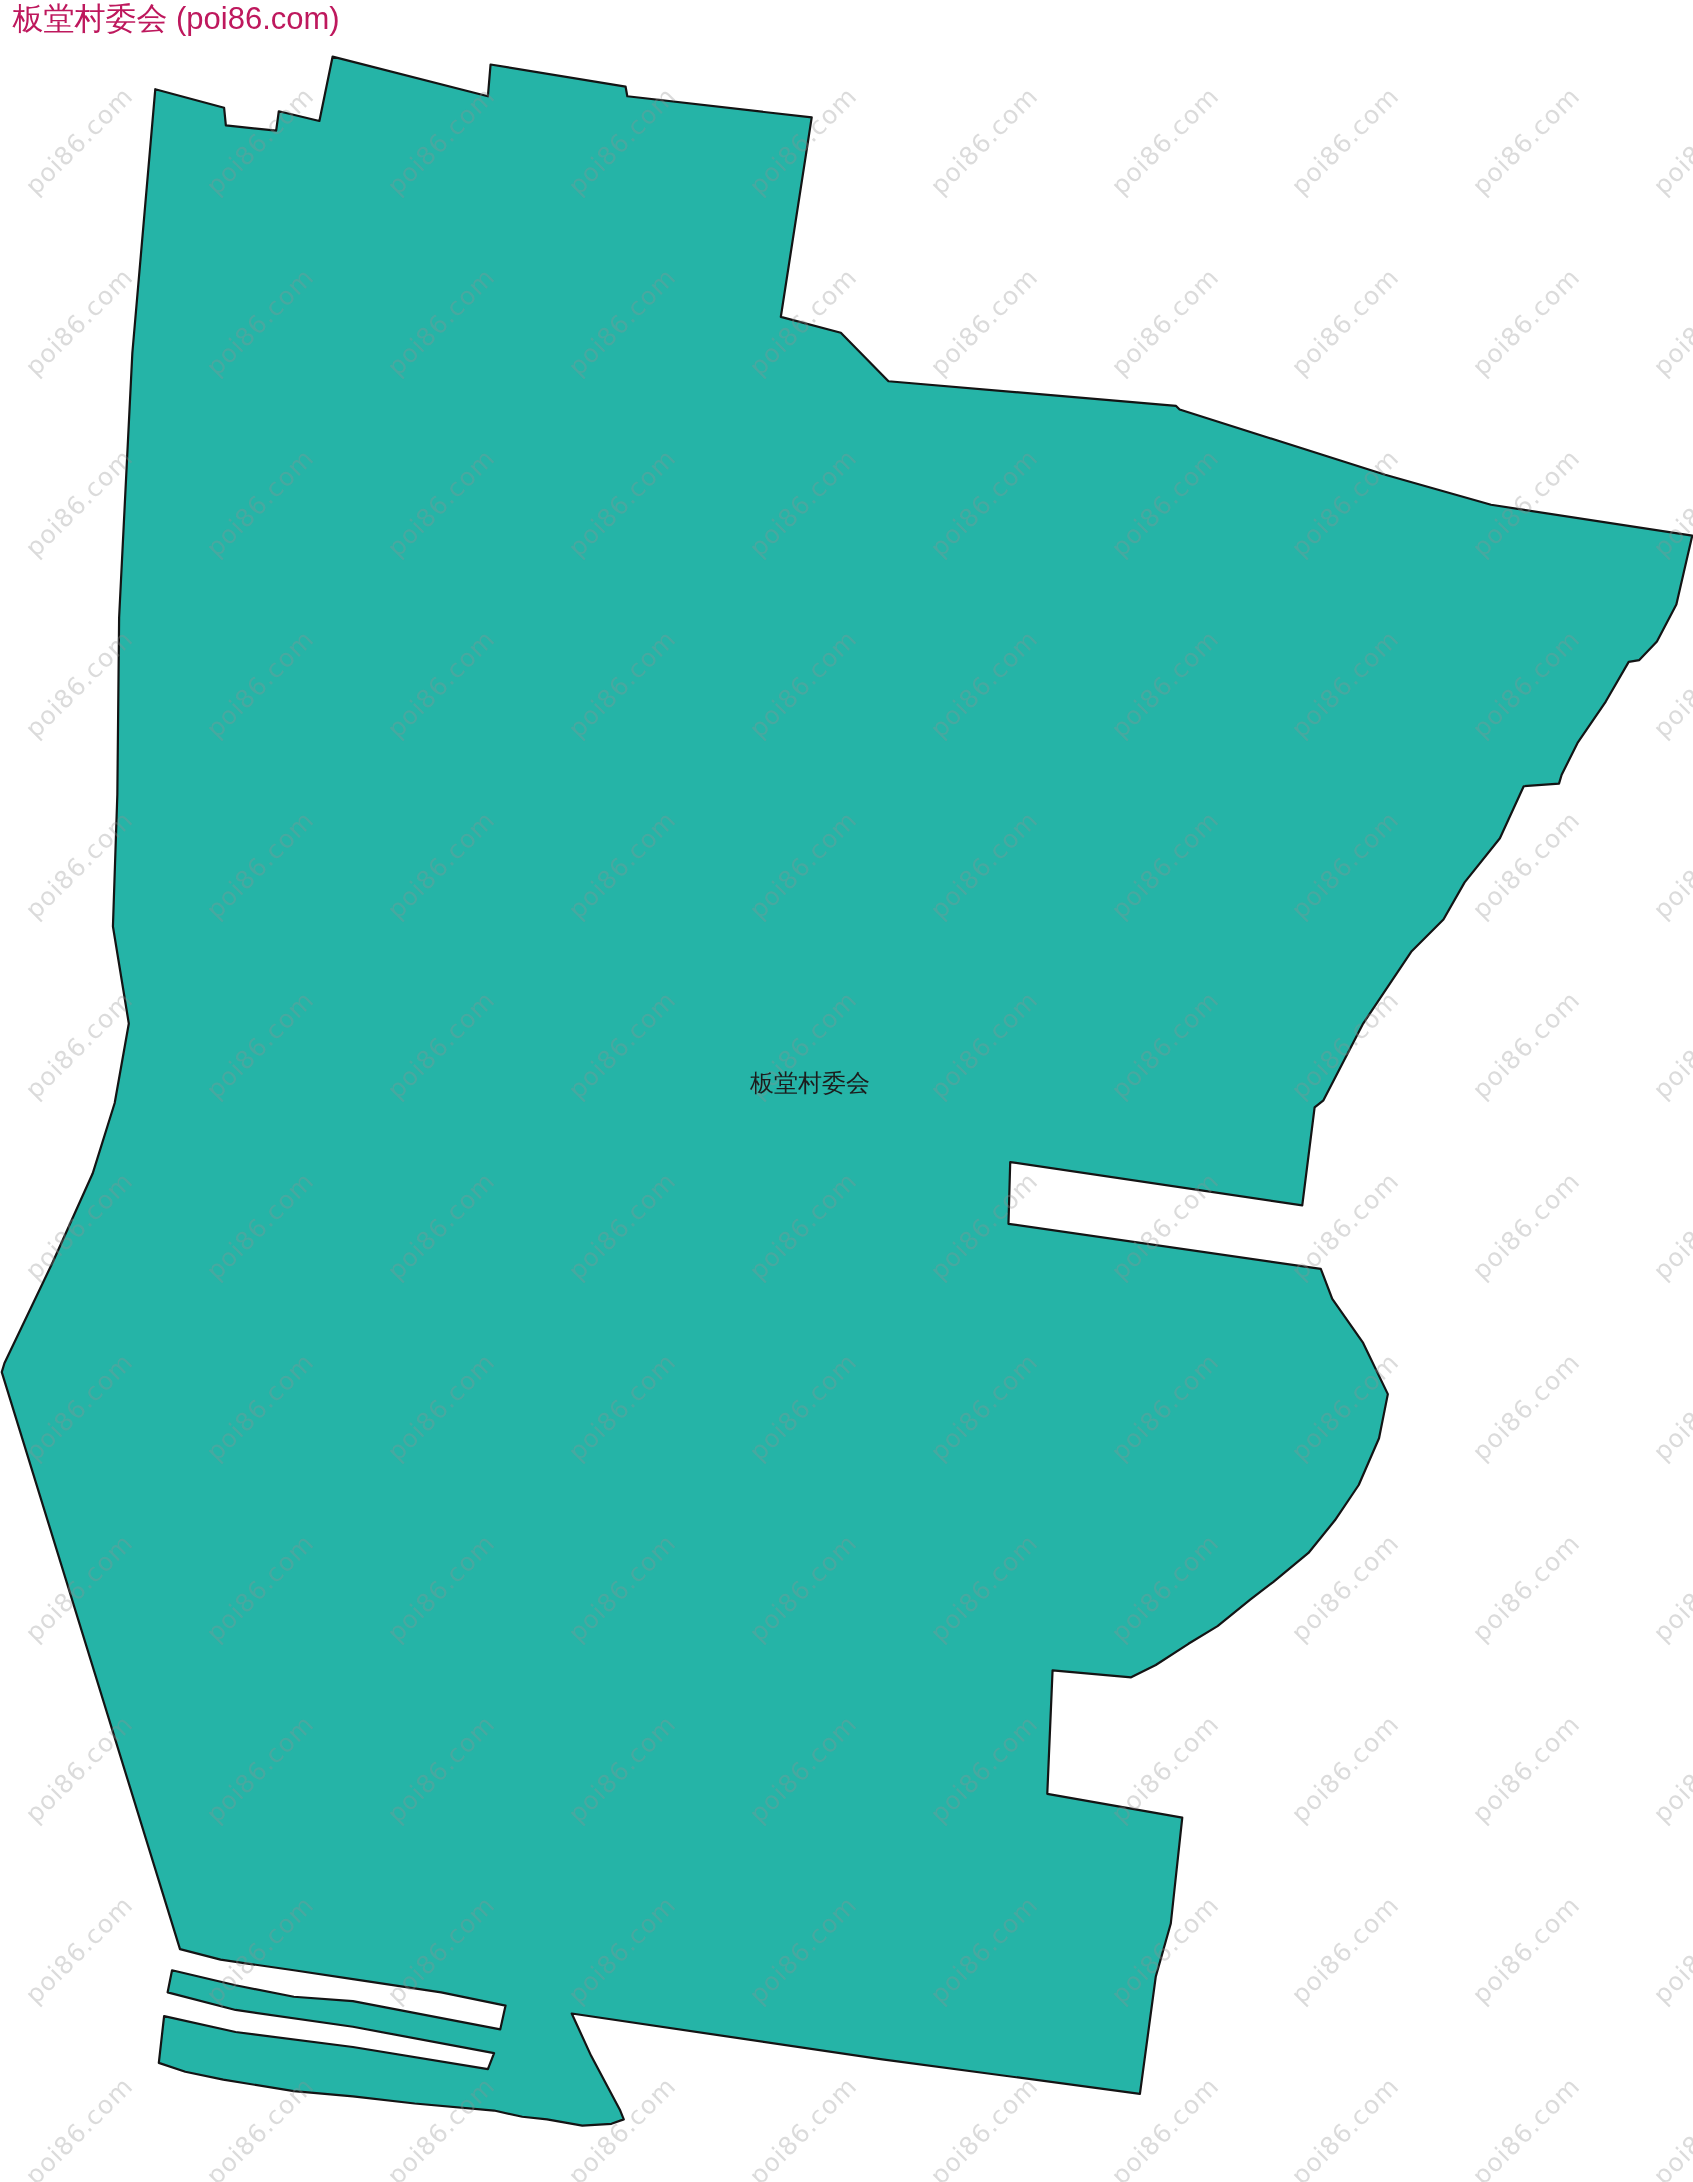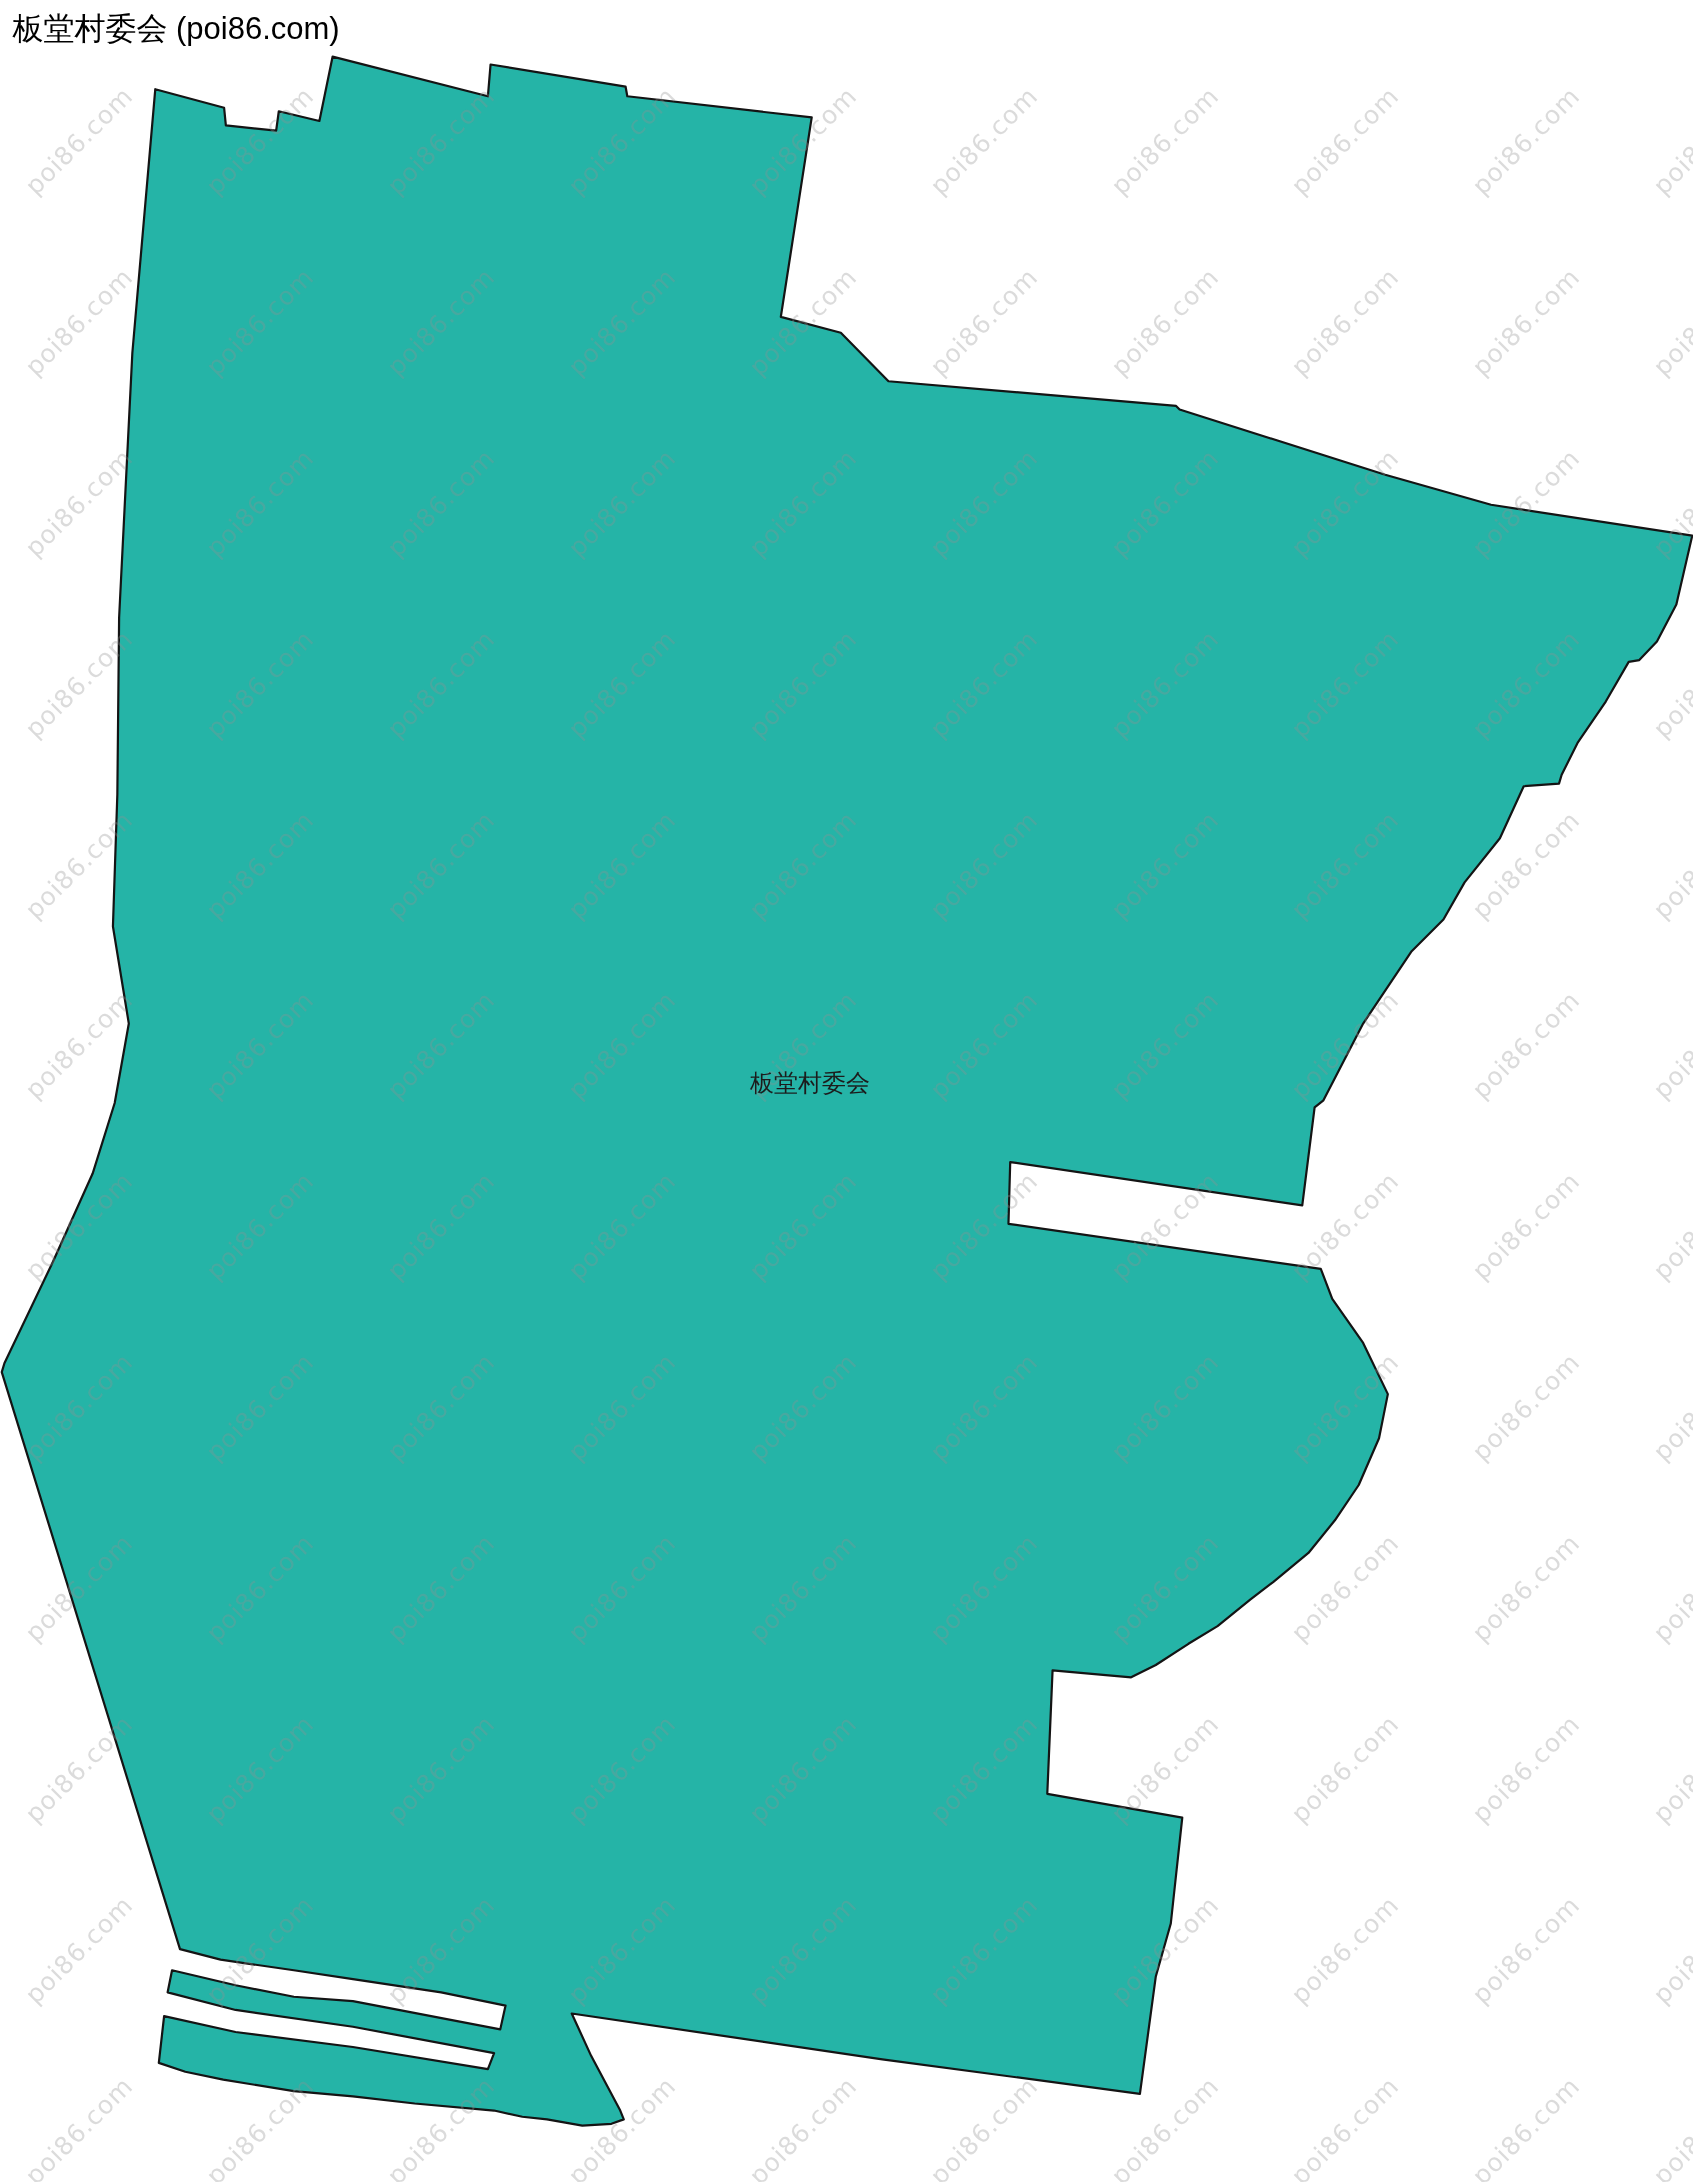--- a/index.html
+++ b/index.html
@@ -35,24 +35,24 @@
   .wm {
     position: absolute;
     transform: translate(-50%, -50%) rotate(-45deg);
     white-space: nowrap;
     font-family: "DejaVu Sans", "Liberation Sans", sans-serif;
     user-select: none;
   }
   #page-title {
     position: absolute;
     left: 12.4px;
-    top: 10px;
+    top: 0;
     font-size: 31px;
     line-height: 1.2;
-    color: #000000;
+    color: #be185d;
     white-space: nowrap;
   }
   #region-label {
     position: absolute;
     left: 810px;
     top: 1083px;
     transform: translate(-50%, -50%);
     font-size: 24px;
     color: #1c1c1c;
     white-space: nowrap;

